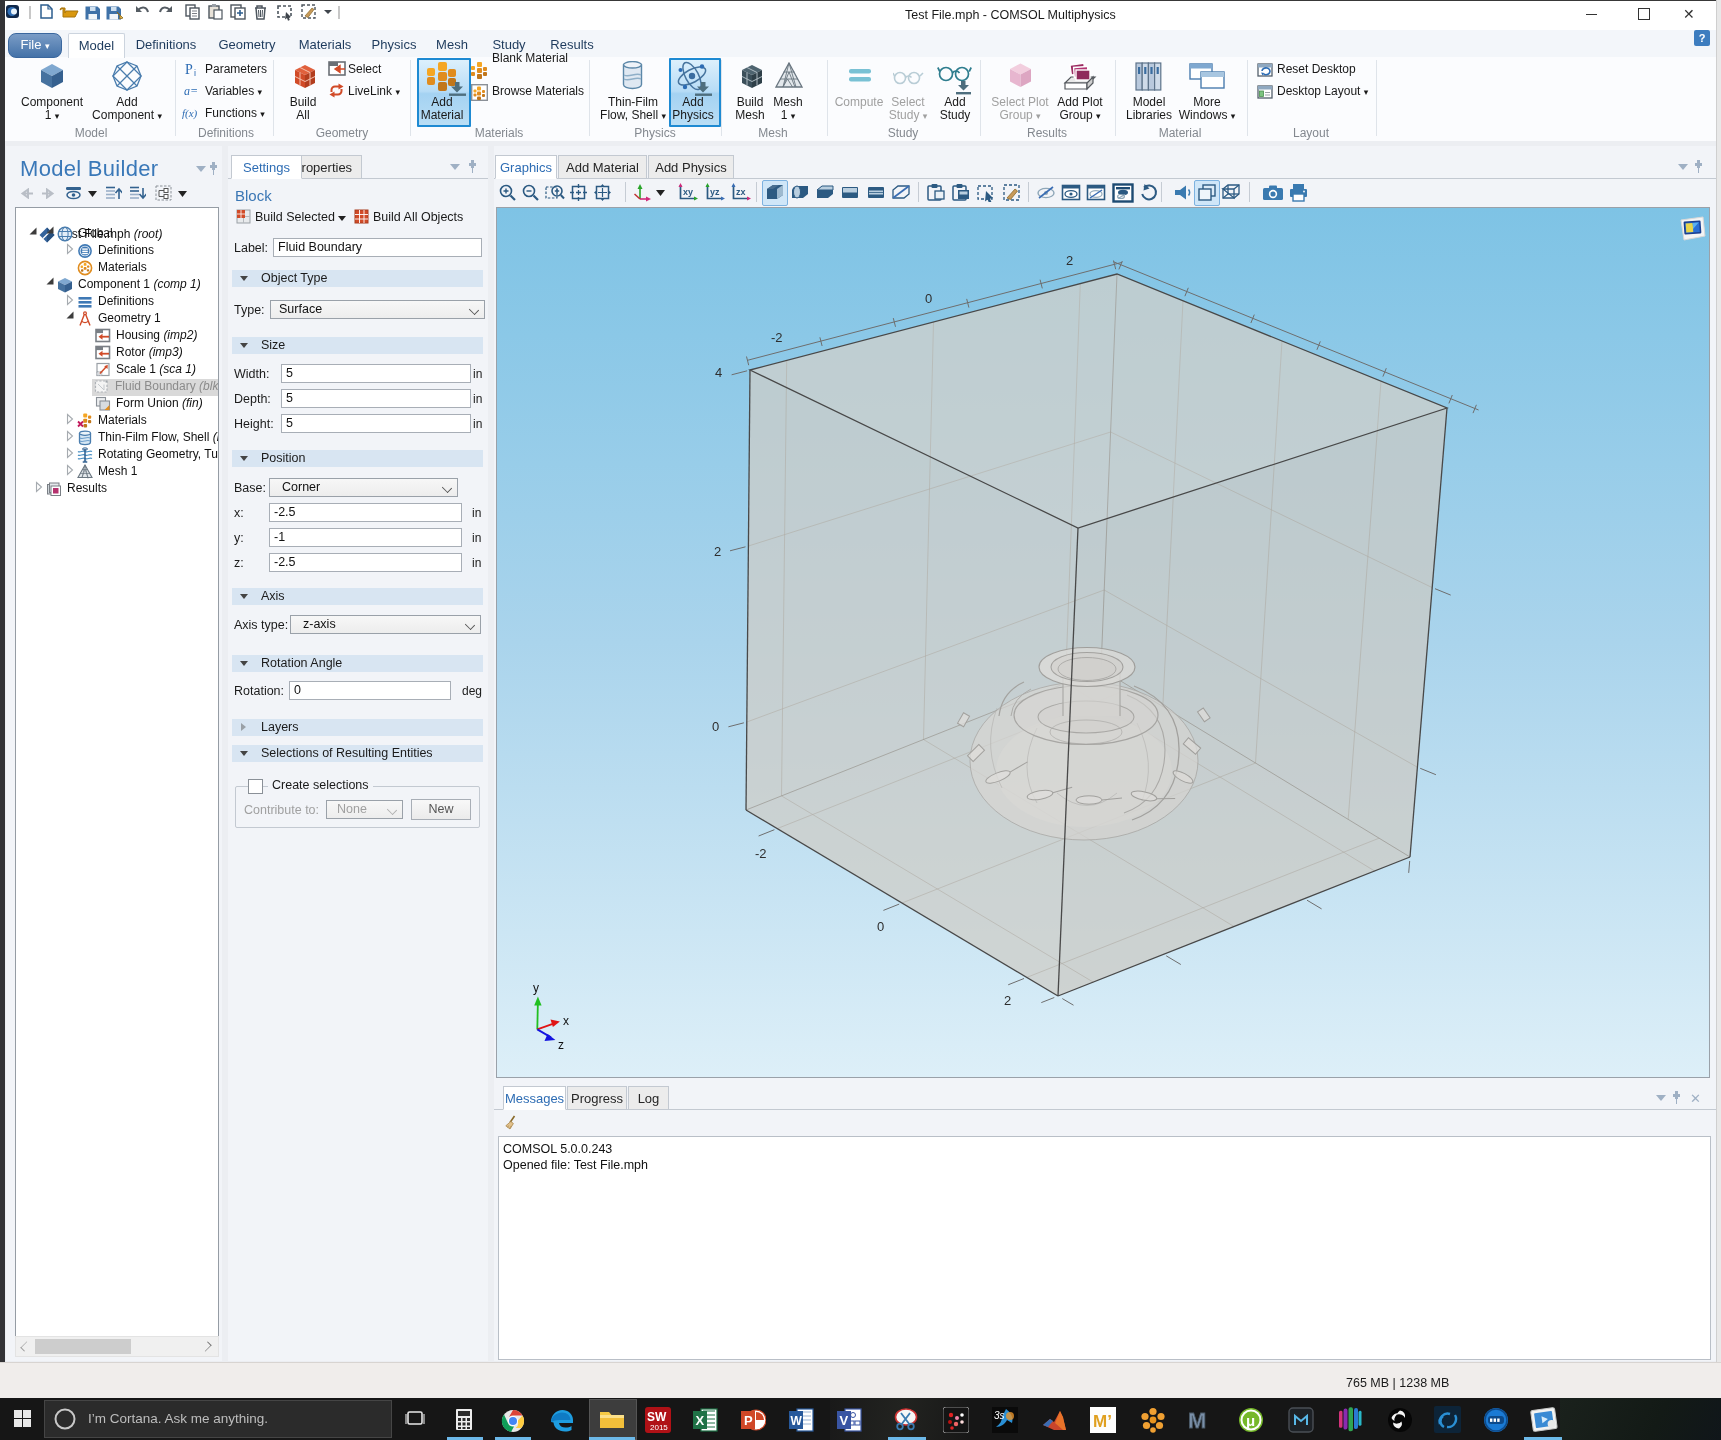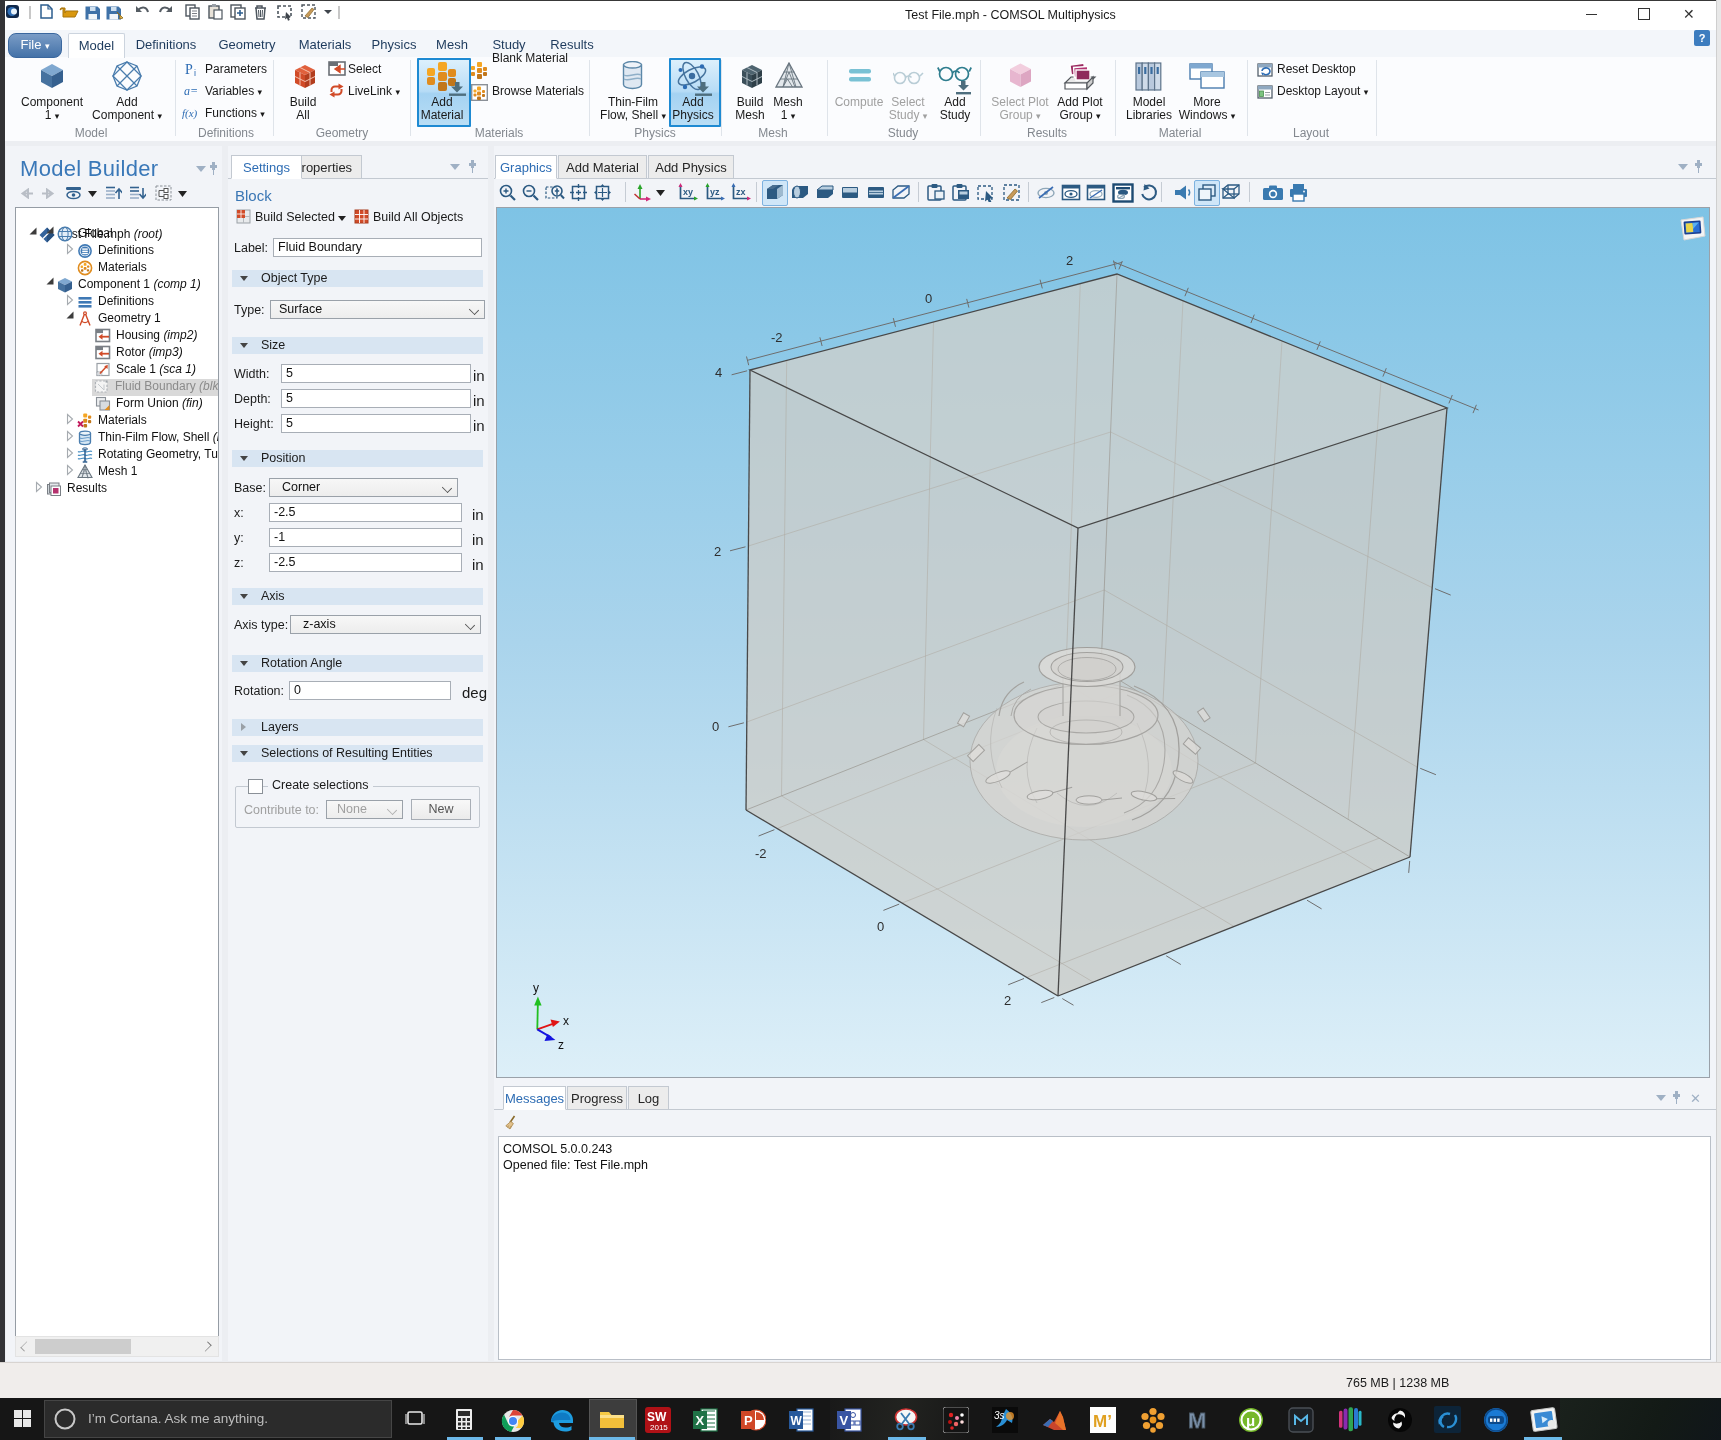--- a/index.html
+++ b/index.html
@@ -20,21 +20,21 @@
 .ptab{position:absolute;font-size:13px;height:24px;line-height:23px;text-align:center;color:#262626;background:#ececec;border:1px solid #c3c9d1;box-sizing:border-box}
 .ptab.sel{background:#fff;color:#2e6db4;border-bottom:1px solid #fff;z-index:2}
 .sechead{position:absolute;left:4px;width:251px;height:17px;background:#d8e5f2;color:#1b1b1b;font-size:12.5px;line-height:17px}
 .sechead .tri{position:absolute;left:8px;top:6px;width:0;height:0;border-left:4px solid transparent;border-right:4px solid transparent;border-top:5px solid #444}
 .sechead .tric{position:absolute;left:9px;top:4px;width:0;height:0;border-top:4px solid transparent;border-bottom:4px solid transparent;border-left:5px solid #9aa0a6}
 .sechead b{margin-left:29px;font-weight:normal}
 .flabel{position:absolute;font-size:12.5px;color:#1b1b1b}
 .finput{position:absolute;background:#fff;border:1px solid #a8aeb6;font-size:12.5px;color:#111;padding:0 0 0 4px;line-height:17px}
 .fdrop{position:absolute;background:linear-gradient(#f7f7f7,#ededed);border:1px solid #9aa1a9;font-size:12.5px;color:#111;line-height:17px}
 .fdrop .chev{position:absolute;right:6px;top:5px;width:7px;height:7px;border-right:1.5px solid #555;border-bottom:1.5px solid #555;transform:rotate(45deg) scale(1,.8);transform-origin:center}
-.funit{position:absolute;font-size:15px;color:#1b1b1b}
+.funit{position:absolute;font-size:12px;color:#1b1b1b}
 .trow{position:absolute;left:1px;width:200px;height:17px}
 .trow span{position:absolute;top:0}
 .texp,.tcol,.tico{display:inline-block}
 .texp{top:5px}.tcol{top:3px}.tico{top:1px}
 .ttxt{top:1px;white-space:nowrap}
 .ttxt i{font-style:italic}
 #statusbar{left:0;top:1362px;width:1721px;height:36px;background:#f0edeb;border-top:1px solid #d8d4d1}
 #taskbar{left:0;top:1398px;width:1721px;height:42px;background:#161616;overflow:hidden}
 .tbu{position:absolute;top:1437px;height:3px;background:#6cb8e8}
 svg{display:block}

